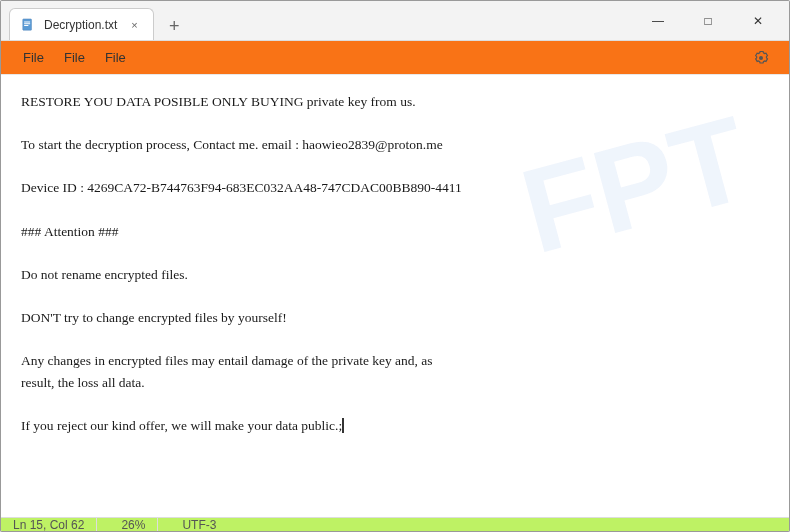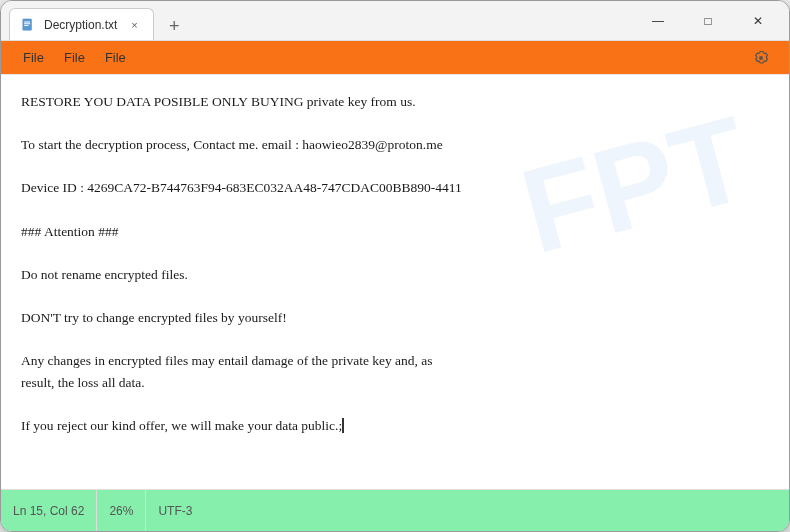--- a/index.html
+++ b/index.html
@@ -16,21 +16,21 @@
       display: flex;
       align-items: center;
       justify-content: center;
     }
 
     .window {
       width: 790px;
       height: 532px;
       background: #ffffff;
       border: 1px solid #999;
-      border-radius: 12px;
+      border-radius: 2px;
       overflow: hidden;
       display: flex;
       flex-direction: column;
       box-shadow: 0 4px 16px rgba(0,0,0,0.3);
     }
 
     
     .title-bar {
       background: #f3f3f3;
       border-bottom: 1px solid #ddd;
@@ -206,28 +206,28 @@
       animation: blink 1s step-end infinite;
     }
 
     @keyframes blink {
       0%, 100% { opacity: 1; }
       50% { opacity: 0; }
     }
 
     
     .status-bar {
-      background: #86efac;
+      background: #bef264;
       border-top: 1px solid #ddd;
       display: flex;
       align-items: center;
-      height: 42px;
+      height: 14px;
       padding: 0 12px;
       flex-shrink: 0;
-      gap: 0;
+      gap: 12px;
     }
 
     .status-item {
       font-size: 12px;
       color: #555;
       padding: 0 12px;
       border-right: 1px solid #ddd;
       height: 100%;
       display: flex;
       align-items: center;

